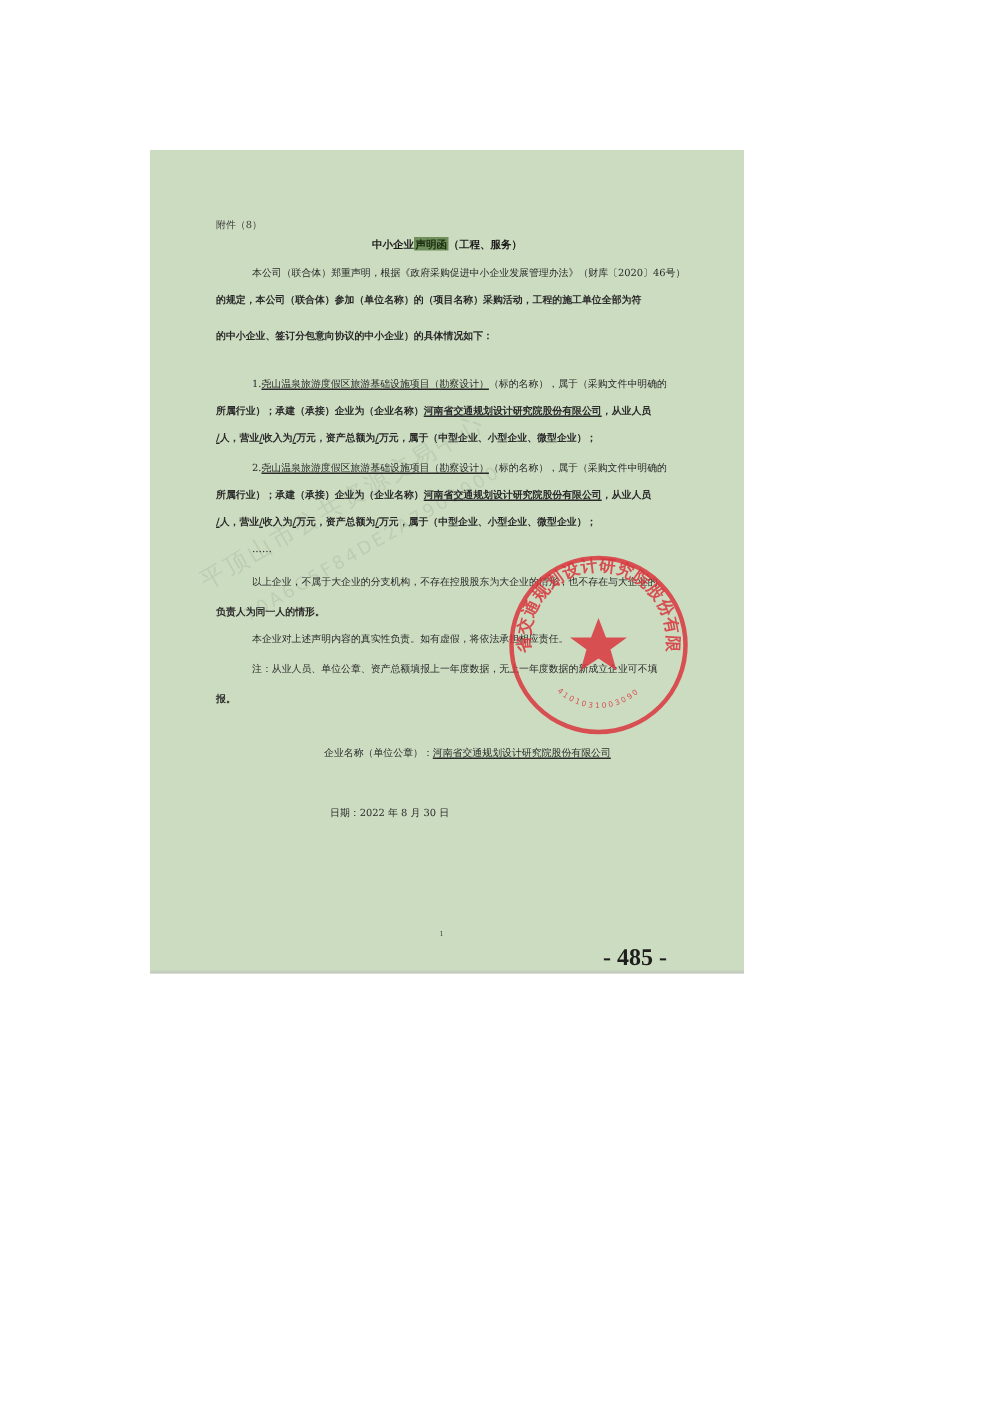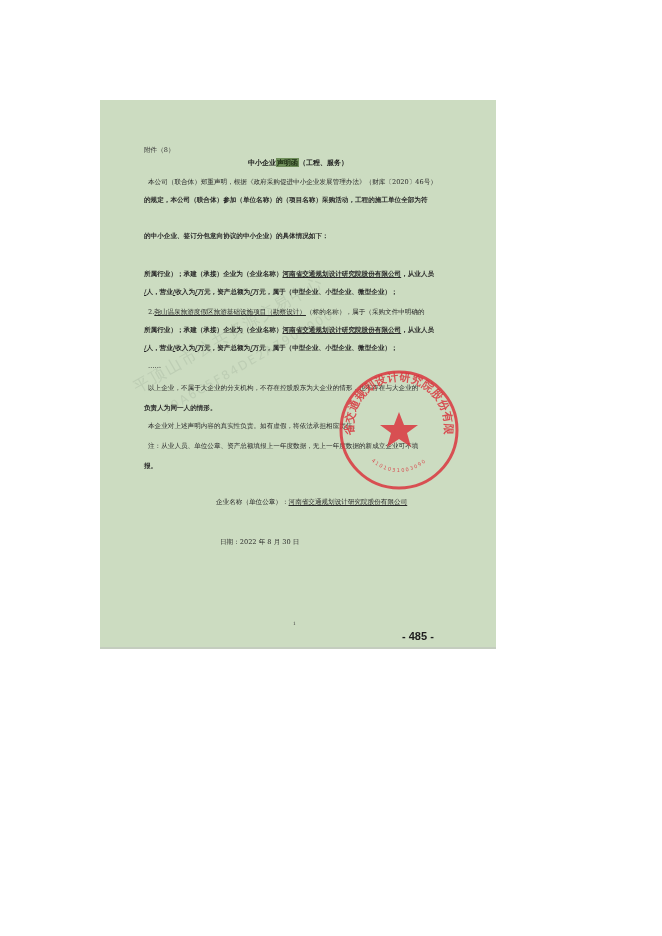--- a/index.html
+++ b/index.html
@@ -13,26 +13,26 @@
       border-bottom: 2px solid #c4cdbf;
       overflow: hidden;
     }
     .line {
       position: absolute; font-size: 6.6px; color: #2a2a2a; white-space: nowrap; line-height: 9px;
     }
     .u { text-decoration: underline; text-decoration-thickness: 0.6px; }
     .annex { left: 44px; top: 46px; color: #3a3a3a; }
     .title { left: 0; width: 396px; text-align: center; top: 58px; font-weight: bold; font-size: 7px; color: #1a1a1a; }
     .title .hl { background: #6f8f5a; color: #1c2d12; padding: 0 1px; }
-    .p-indent { left: 48px; }
+    .p-indent { left: 68px; }
     .p-flush { left: 44px; font-weight: bold; }
     .page-num-small { position: absolute; left: 193px; top: 521px; font-size: 4.5px; color: #444; }
     .page-num-big {
-      position: absolute; left: 302px; top: 530px; font-family: Liberation Sans, sans-serif;
-      font-weight: bold; font-size: 11px; color: #1e1e1e;
+      position: absolute; left: 302px; top: 530px; font-family: Liberation Serif, serif;
+      font-weight: bold; font-size: 16px; color: #1e1e1e;
     }
     .watermark {
       position: absolute; left: 30px; top: 280px; transform: rotate(-30deg); transform-origin: left top;
       font-size: 16px; color: rgba(120,140,120,0.18); white-space: nowrap; letter-spacing: 2px;
       font-family: "DejaVu Sans", sans-serif;
     }
     .watermark2 { top: 305px; left: 60px; font-size: 12px; }
     .seal {
       position: absolute; left: 237px; top: 268px; width: 124px; height: 124px;
     }
@@ -46,22 +46,25 @@
   <div class="watermark watermark2">70A6C5F84DE2A7900000</div>
 
   <div class="line annex">附件（8）</div>
 
   <div class="line title">
     <span>中小企业</span><span class="hl">声明函</span><span>（工程、服务）</span>
   </div>
 
   <div class="line p-indent" style="top:78px">本公司（联合体）郑重声明，根据《政府采购促进中小企业发展管理办法》（财库〔2020〕46号）</div>
   <div class="line p-flush" style="top:96px">的规定，本公司（联合体）参加（单位名称）的（项目名称）采购活动，工程的施工单位全部为符</div>
-  <div class="line p-flush" style="top:132px">的中小企业、签订分包意向协议的中小企业）的具体情况如下：</div>
+  <div class="line p-flush" style="top:120px">的中小企业、签订分包意向协议的中小企业）的具体情况如下：</div>
 
+  <div class="line p-indent" style="top:152px">
+    <span>1.</span><span class="u">尧山温泉旅游度假区旅游基础设施项目（勘察设计）</span><span>（标的名称），属于（采购文件中明确的</span>
+  </div>
   <div class="line p-flush" style="top:170px">
     <span>所属行业）；承建（承接）企业为（企业名称）</span><span class="u">河南省交通规划设计研究院股份有限公司</span><span>，从业人员</span>
   </div>
   <div class="line p-flush" style="top:188px">
     <span class="u">/</span><span>人，营业</span><span class="u">/</span><span>收入为</span><span class="u">/</span><span>万元，资产总额为</span><span class="u">/</span><span>万元，属于（中型企业、小型企业、微型企业）；</span>
   </div>
 
   <div class="line p-indent" style="top:208px">
     <span>2.</span><span class="u">尧山温泉旅游度假区旅游基础设施项目（勘察设计）</span><span>（标的名称），属于（采购文件中明确的</span>
   </div>

